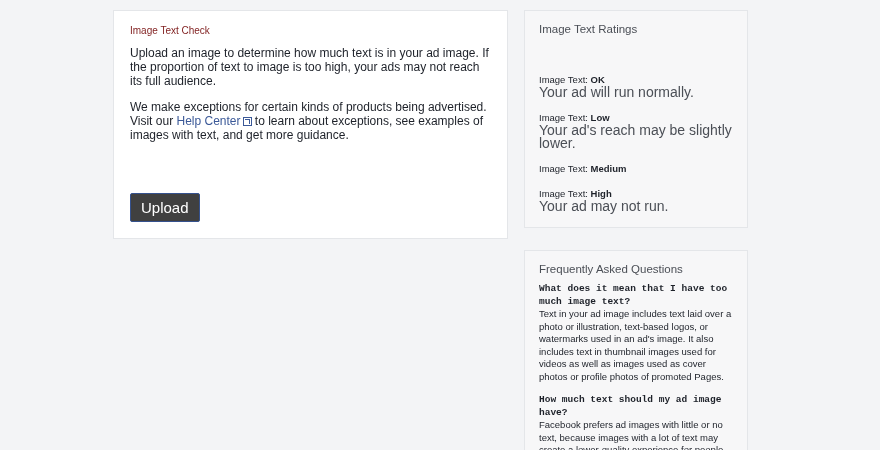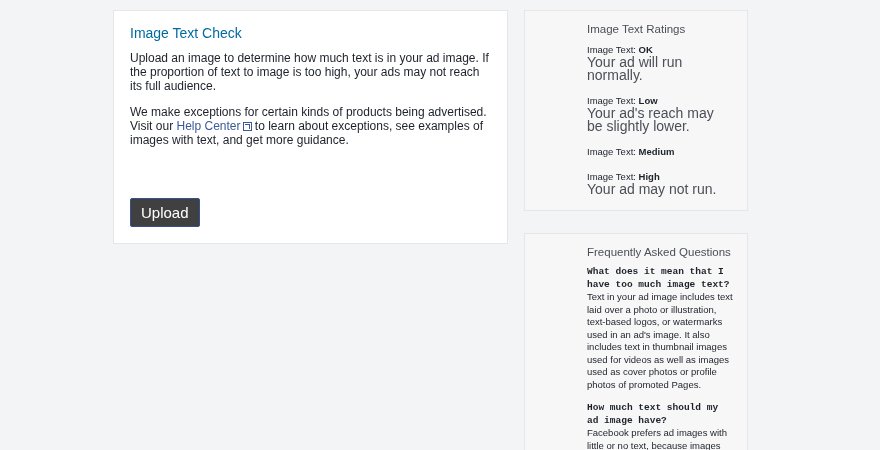--- a/index.html
+++ b/index.html
@@ -26,22 +26,22 @@
     left: 113px;
     top: 10px;
     width: 395px;
   }
   .card {
     background: #ffffff;
     border: 1px solid #e4e6e9;
     box-sizing: border-box;
   }
   .card-title {
-    font-size: 14px;
-    color: #0369a1;
+    font-size: 10px;
+    color: #7f1d1d;
     padding: 14px 16px 10px 16px;
     font-weight: normal;
   }
   .itc-body {
     padding: 0 16px 16px 16px;
   }
   .itc-para {
     font-size: 12px;
     line-height: 14px;
     color: #1d2129;
@@ -90,32 +90,32 @@
   .right-col {
     position: absolute;
     left: 524px;
     top: 10px;
     width: 224px;
   }
   .panel {
     background: #f7f7f8;
     border: 1px solid #e4e6e9;
     box-sizing: border-box;
-    padding-left: 48px;
   }
   .panel + .panel {
     margin-top: 22px;
   }
   .panel-title {
     font-size: 11.5px;
     color: #4b4f56;
     padding: 12px 14px 8px 14px;
   }
   .ratings-list {
     padding: 0 14px 14px 14px;
+    margin-top: 30px;
   }
   .rating {
     margin-bottom: 12px;
   }
   .rating:last-child {
     margin-bottom: 0;
   }
   .rating-label {
     font-size: 9.5px;
     color: #1d2129;

